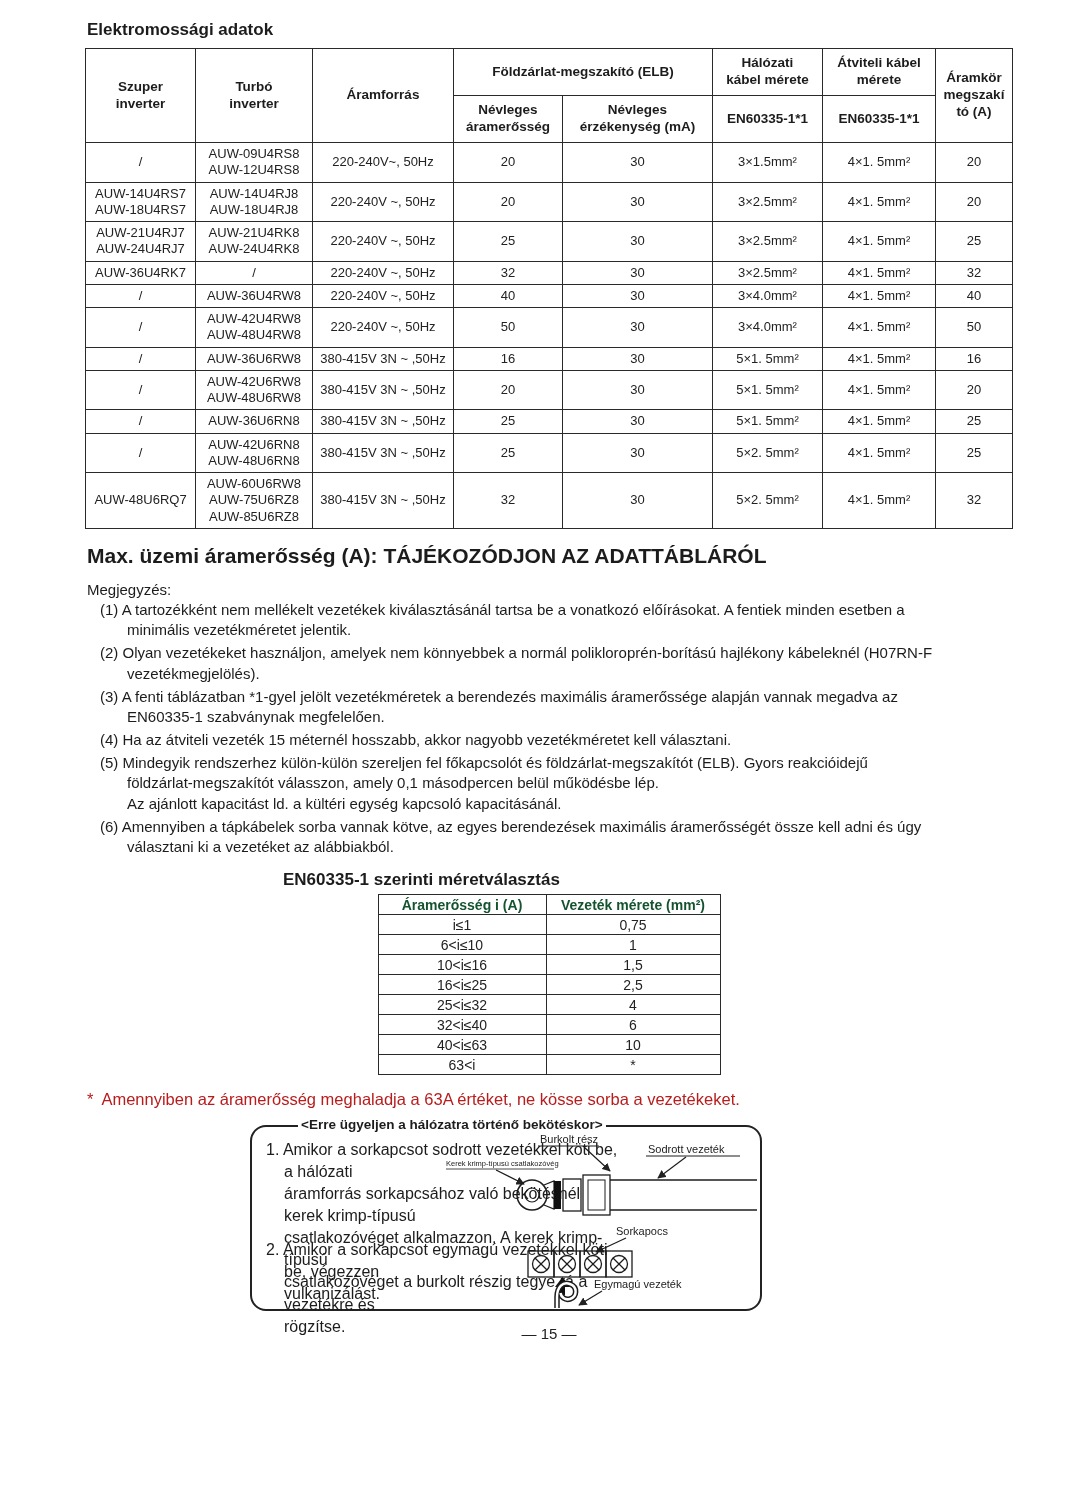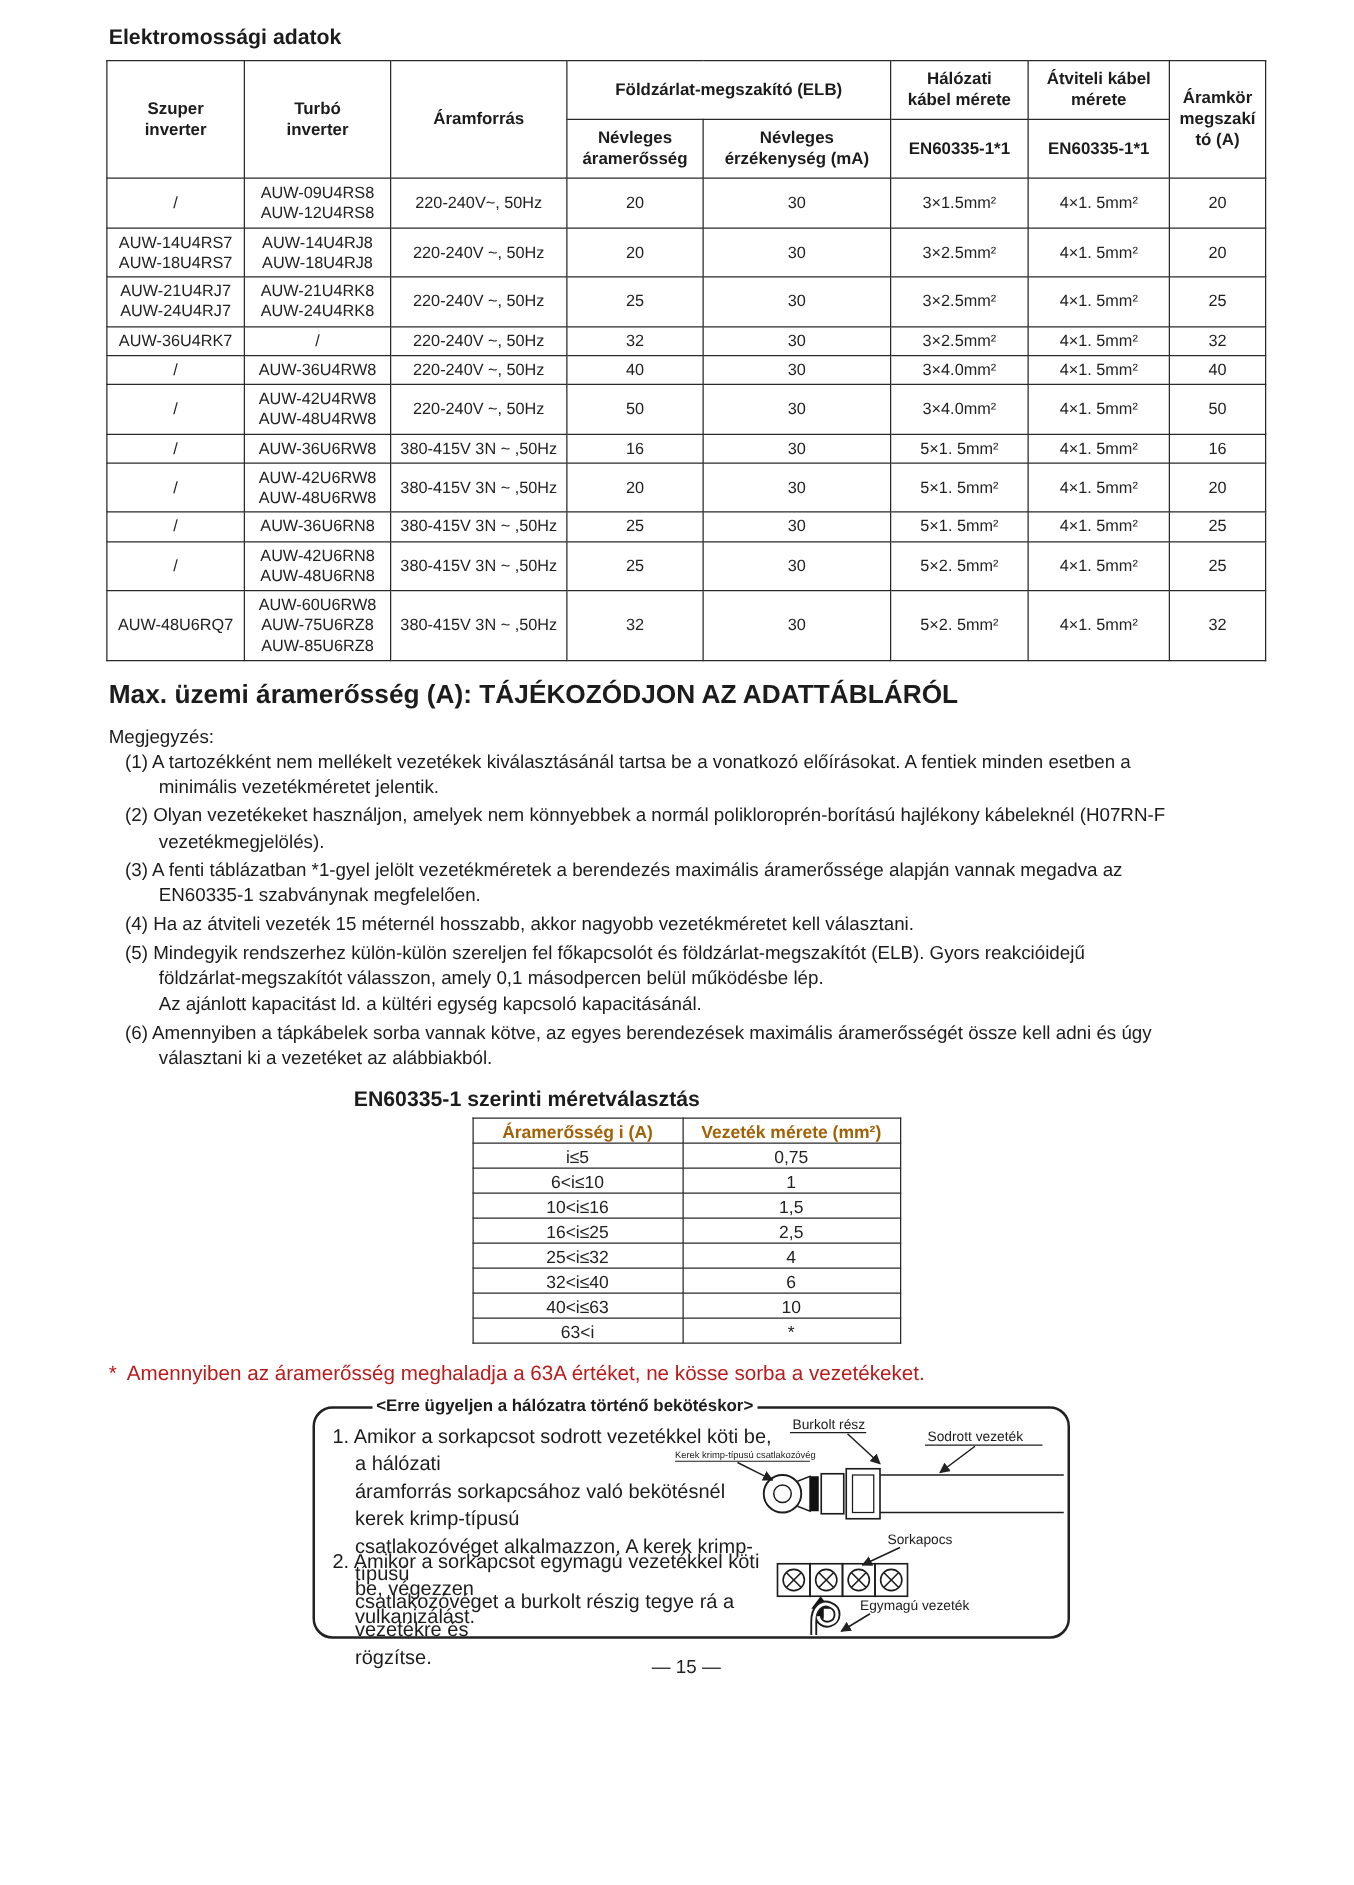--- a/index.html
+++ b/index.html
@@ -43,28 +43,28 @@
     padding-left:27px; text-indent:-27px; white-space:pre-line;
   }
 
   
   .size-table-title { margin:12px 0 4px 0; text-align:left; font-size:17px; font-weight:bold;
     width:520px; margin-left:198px; }
   table.size { border-collapse:collapse; table-layout:fixed; width:342px; margin:0 auto; }
   table.size th, table.size td {
     border:1px solid #2a2a2a; text-align:center; font-size:14px; padding:1.5px 2px; color:#222;
   }
-  table.size th { font-weight:bold; color:#a16207; }
+  table.size th { font-weight:bold; color:#14532d; }
 
   .asterisk-note { margin:15px 0 0 2px; font-size:16.5px; color:#b91c1c; }
   .asterisk-note .marker { margin-right:8px; }
 
   
   .callout {
-    position:relative; width:606px; height:186px;
+    position:relative; width:512px; height:186px;
     margin:16px 0 0 165px;
     border:2px solid #222; border-radius:16px;
   }
   .callout-title {
     position:absolute; top:-10px; left:46px;
     background:#fff; padding:0 3px;
     font-size:13.5px; font-weight:bold; white-space:nowrap;
   }
   .callout-item {
     position:absolute; left:14px; width:352px;
@@ -272,21 +272,21 @@
           <col style="width:174px">
         </colgroup>
       <thead>
         <tr>
           <th>Áramerősség i (A)</th>
           <th>Vezeték mérete (mm²)</th>
         </tr>
       </thead>
       <tbody>
           <tr>
-            <td>i≤5</td>
+            <td>i≤1</td>
             <td>0,75</td>
           </tr>
           <tr>
             <td>6&lt;i≤10</td>
             <td>1</td>
           </tr>
           <tr>
             <td>10&lt;i≤16</td>
             <td>1,5</td>
           </tr>

